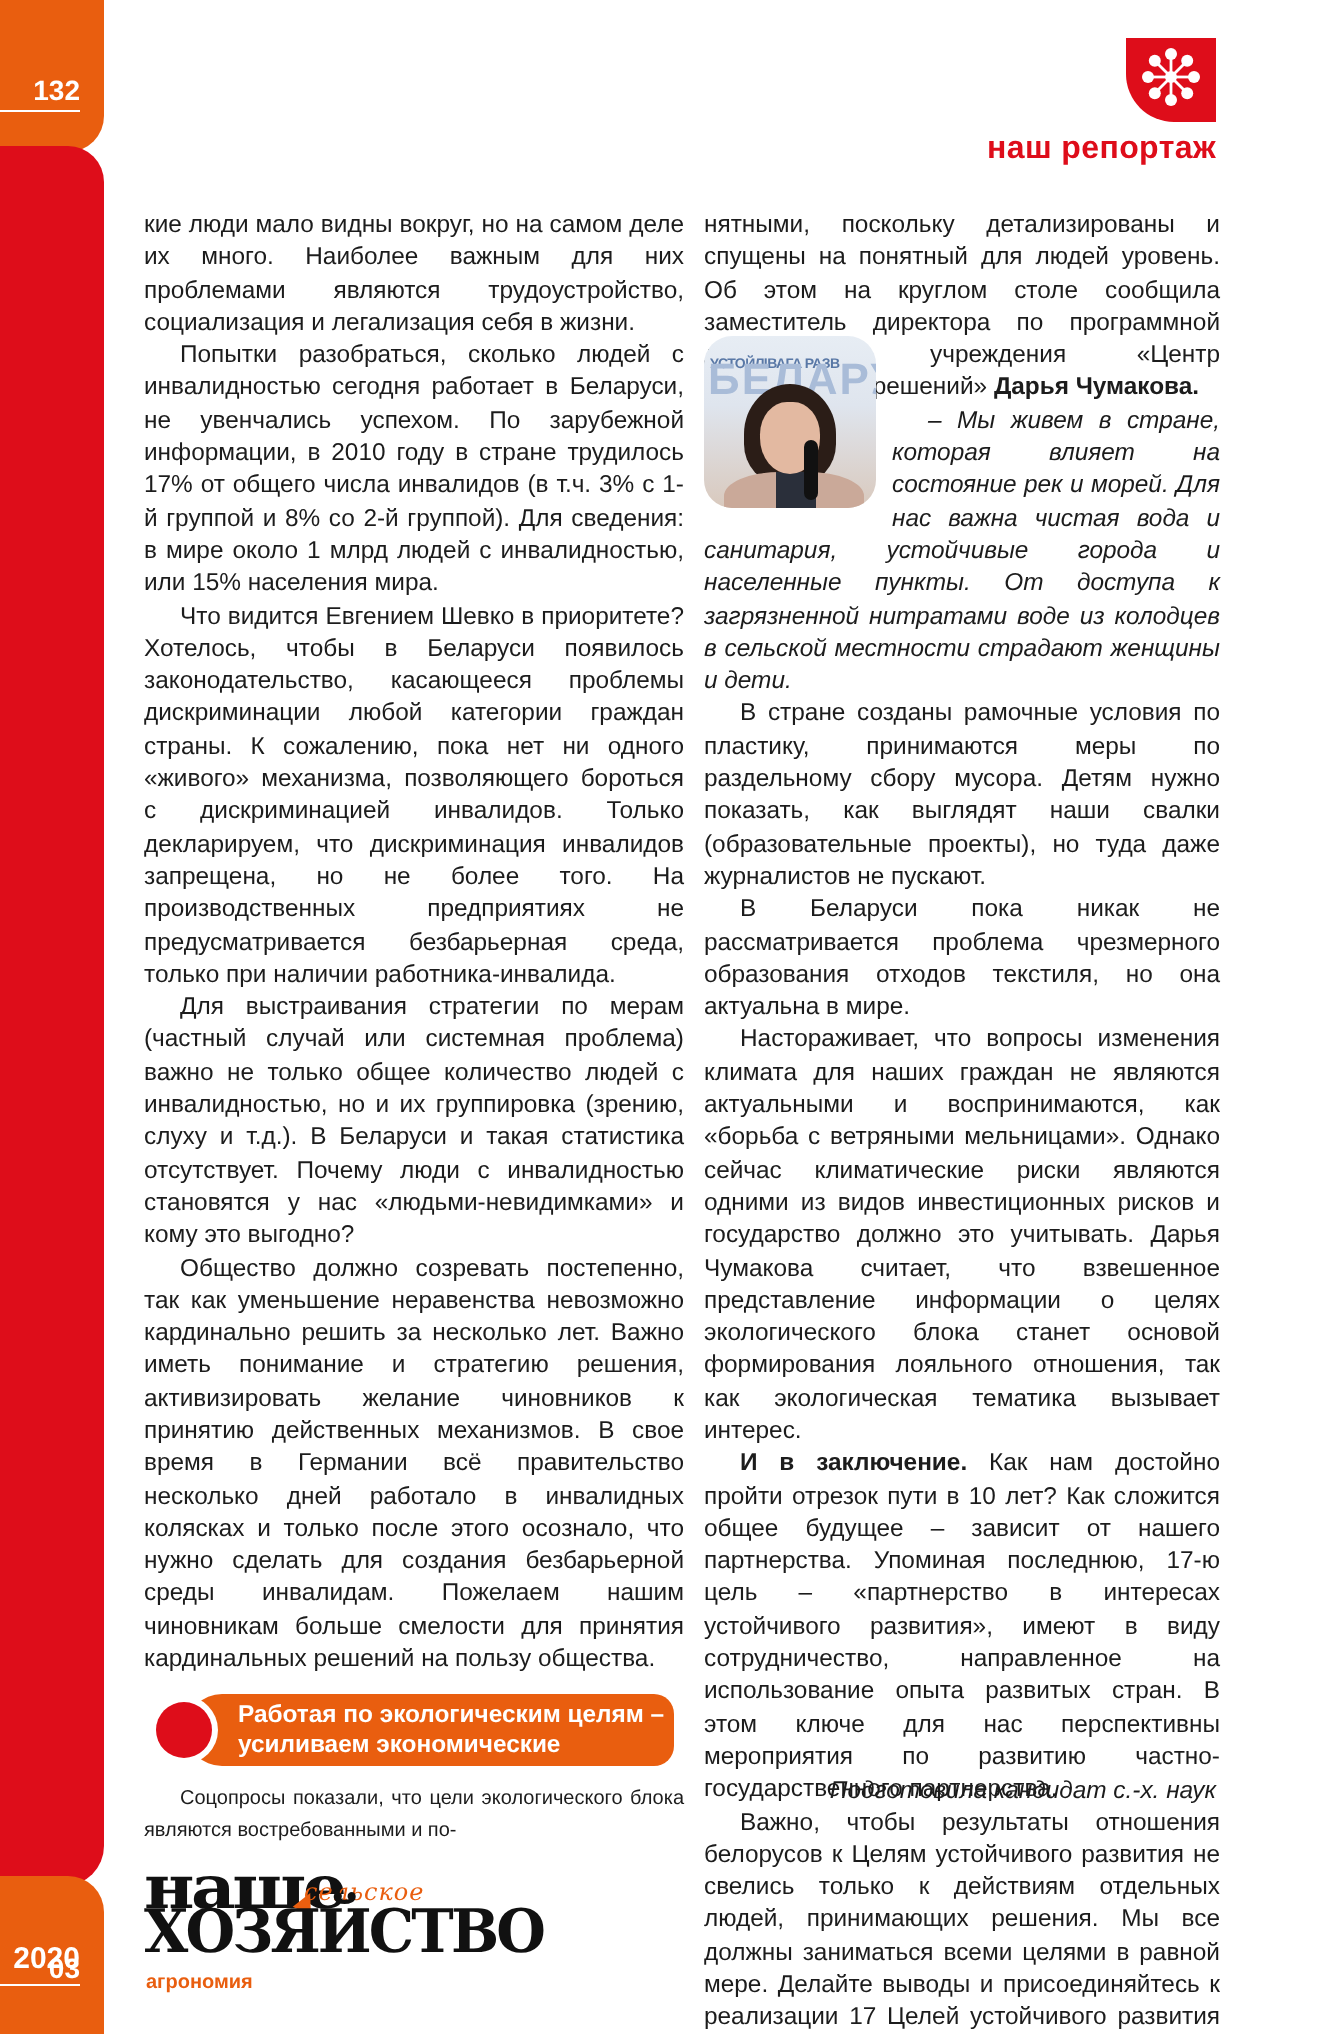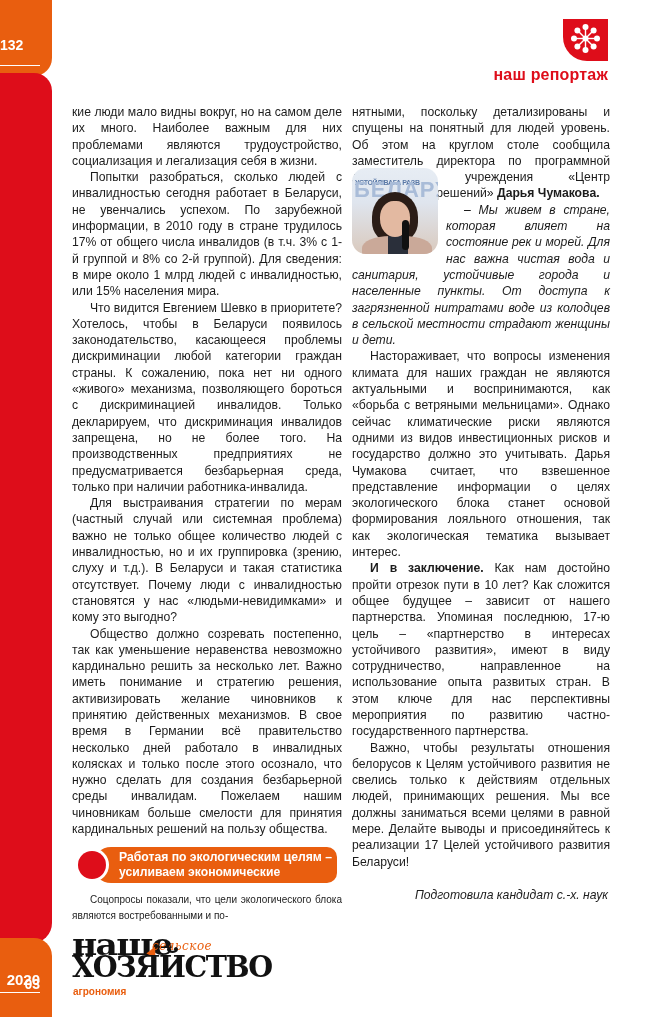--- a/index.html
+++ b/index.html
@@ -3,21 +3,21 @@
 <meta charset="utf-8">
 <style>
   * { box-sizing: border-box; margin: 0; padding: 0; }
   html, body { width: 670px; height: 1017px; background: #ffffff; overflow: hidden; }
   body { position: relative; font-family: "Liberation Sans", "DejaVu Sans", sans-serif; color: #1c1c1c; }
 
   
   .bar-top { position: absolute; left: 0; top: 0; width: 52px; height: 76px; background: #e95e0f; border-bottom-right-radius: 18px; }
   .bar-mid { position: absolute; left: 0; top: 73px; width: 52px; height: 870px; background: #de0d1a; border-top-right-radius: 18px; border-bottom-right-radius: 20px; }
   .bar-bot { position: absolute; left: 0; top: 938px; width: 52px; height: 79px; background: #e95e0f; border-top-right-radius: 18px; }
-  .page-num { position: absolute; left: 0; top: 37px; width: 40px; text-align: left; color: #fff; font-weight: bold; font-size: 14px; padding-bottom: 12px; border-bottom: 1.5px solid #fff; }
+  .page-num { position: absolute; left: 0; top: 37px; width: 40px; text-align: right; color: #fff; font-weight: bold; font-size: 14px; padding-bottom: 2px; border-bottom: 1.5px solid #fff; }
   .issue-num { position: absolute; left: 0; top: 977px; width: 40px; text-align: right; color: #fff; font-weight: bold; font-size: 14px; border-bottom: 1.5px solid #fff; line-height: 14px; padding-bottom: 1px; }
   .issue-year { position: absolute; left: 0; top: 971px; width: 40px; text-align: right; color: #fff; font-weight: bold; font-size: 15px; }
 
   
   .rubric-badge { position: absolute; left: 563px; top: 19px; width: 45px; height: 42px; background: #de0d1a; border-bottom-left-radius: 24px; }
   .rubric-badge svg { position: absolute; left: 7px; top: 4px; }
   .rubric-label { position: absolute; right: 62px; top: 66px; color: #de0d1a; font-weight: bold; font-size: 16px; letter-spacing: 0.2px; }
 
   
   .col { position: absolute; font-size: 12.2px; line-height: 16.3px; text-align: justify; }
@@ -116,20 +116,22 @@
   <div class="photo" style="margin-top:-34px;">
     <div class="banner1">УСТОЙЛІВАГА РАЗВ</div>
     <div class="banner2">БЕЛАРУ</div>
     <div class="hair"></div>
     <div class="body"></div>
     <div class="shirt"></div>
     <div class="face"></div>
     <div class="mic"></div>
   </div>
   <p class="quote">– Мы живем в стране, которая влияет на состояние рек и морей. Для нас важна чистая вода и санитария, устойчивые города и населенные пункты. От доступа к загрязненной нитратами воде из колодцев в сельской местности страдают женщины и дети.</p>
+  <p>В стране созданы рамочные условия по пластику, принимаются меры по раздельному сбору мусора. Детям нужно показать, как выглядят наши свалки (образовательные проекты), но туда даже журналистов не пускают.</p>
+  <p>В Беларуси пока никак не рассматривается проблема чрезмерного образования отходов текстиля, но она актуальна в мире.</p>
   <p>Настораживает, что вопросы изменения климата для наших граждан не являются актуальными и воспринимаются, как «борьба с ветряными мельницами». Однако сейчас климатические риски являются одними из видов инвестиционных рисков и государство должно это учитывать. Дарья Чумакова считает, что взвешенное представление информации о целях экологического блока станет основой формирования лояльного отношения, так как экологическая тематика вызывает интерес.</p>
   <p><span class="bold">И в заключение.</span><span> Как нам достойно пройти отрезок пути в 10 лет? Как сложится общее будущее – зависит от нашего партнерства. Упоминая последнюю, 17-ю цель – «партнерство в интересах устойчивого развития», имеют в виду сотрудничество, направленное на использование опыта развитых стран. В этом ключе для нас перспективны мероприятия по развитию частно-государственного партнерства.</span></p>
   <p><span>Важно, чтобы результаты отношения белорусов к Целям устойчивого развития не свелись только к действиям отдельных людей, принимающих решения. Мы все должны заниматься всеми целями в равной мере. Делайте выводы и присоединяйтесь к реализации 17 Целей устойчивого развития Беларуси!</span></p>
 </div>
 
 <div class="signature">
   <div>Подготовила кандидат с.-х. наук</div>
 </div>
 
 <div class="mag-logo">

